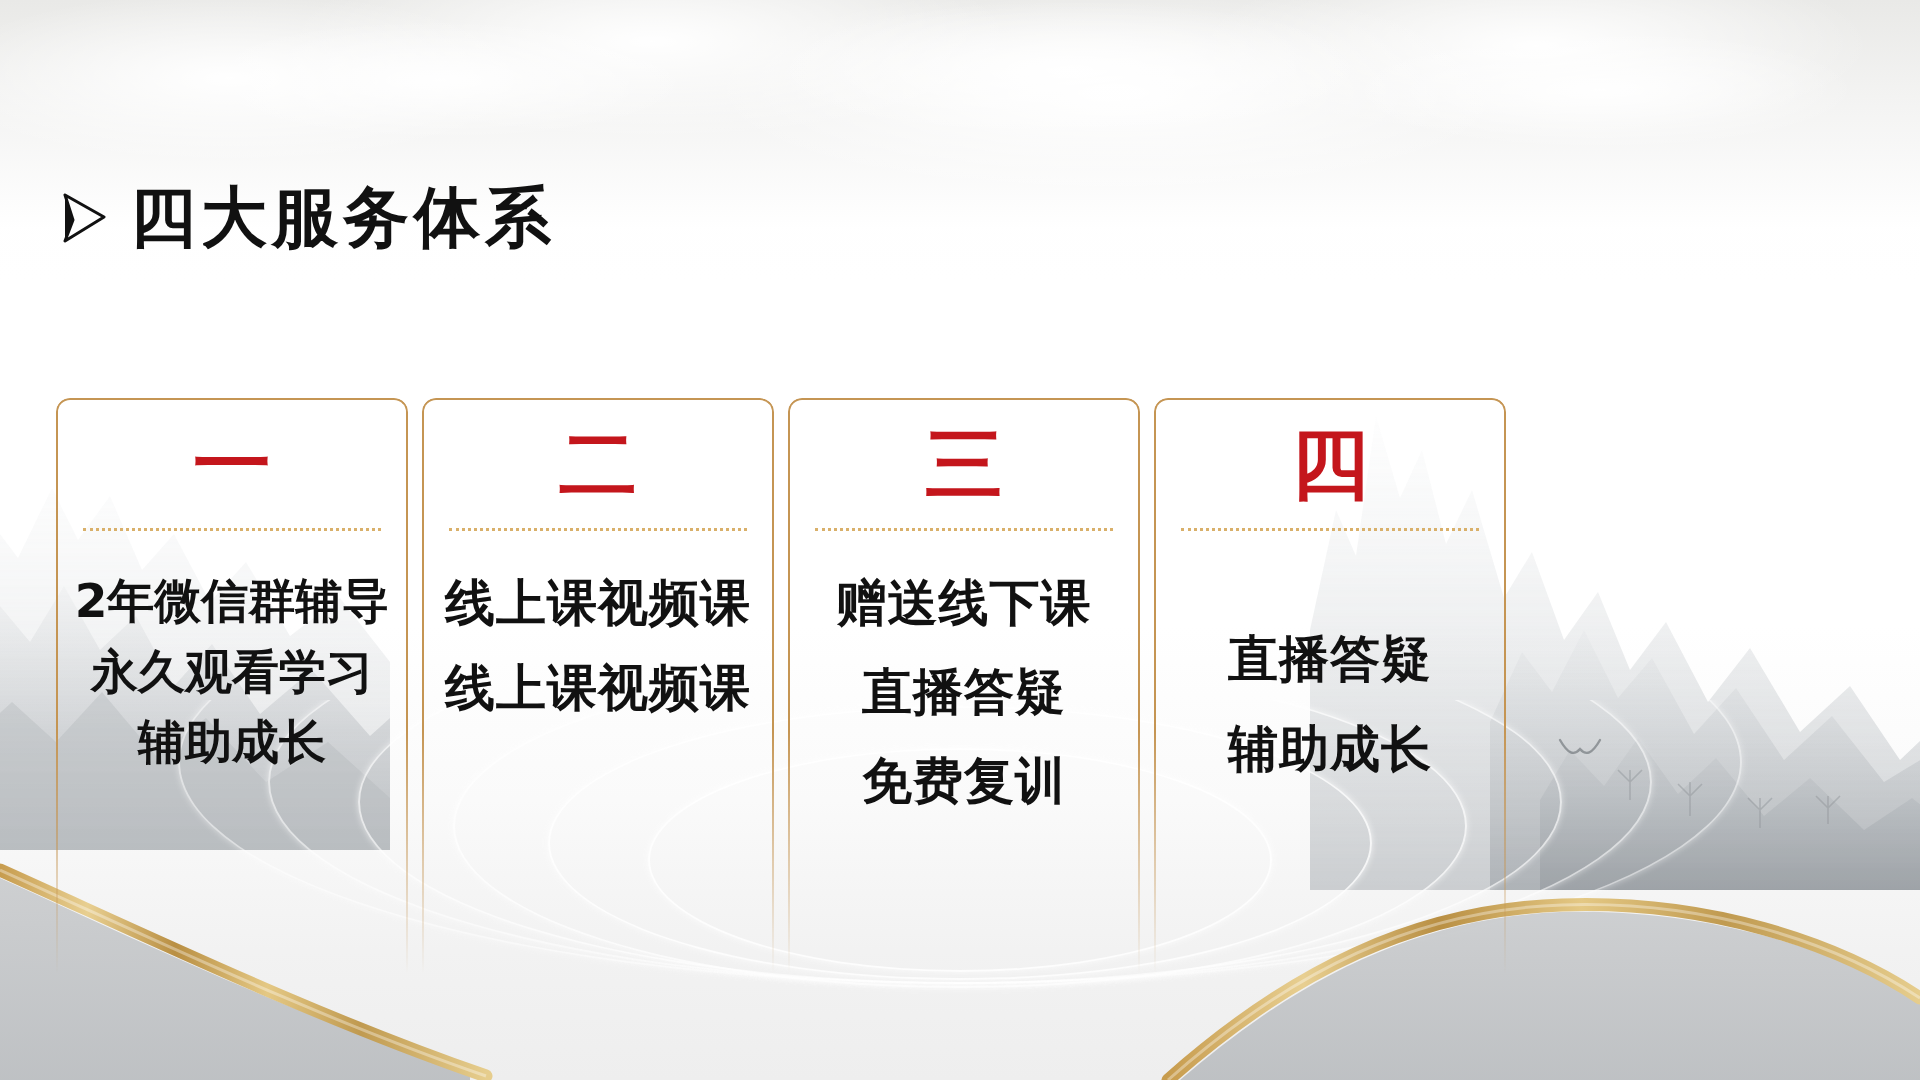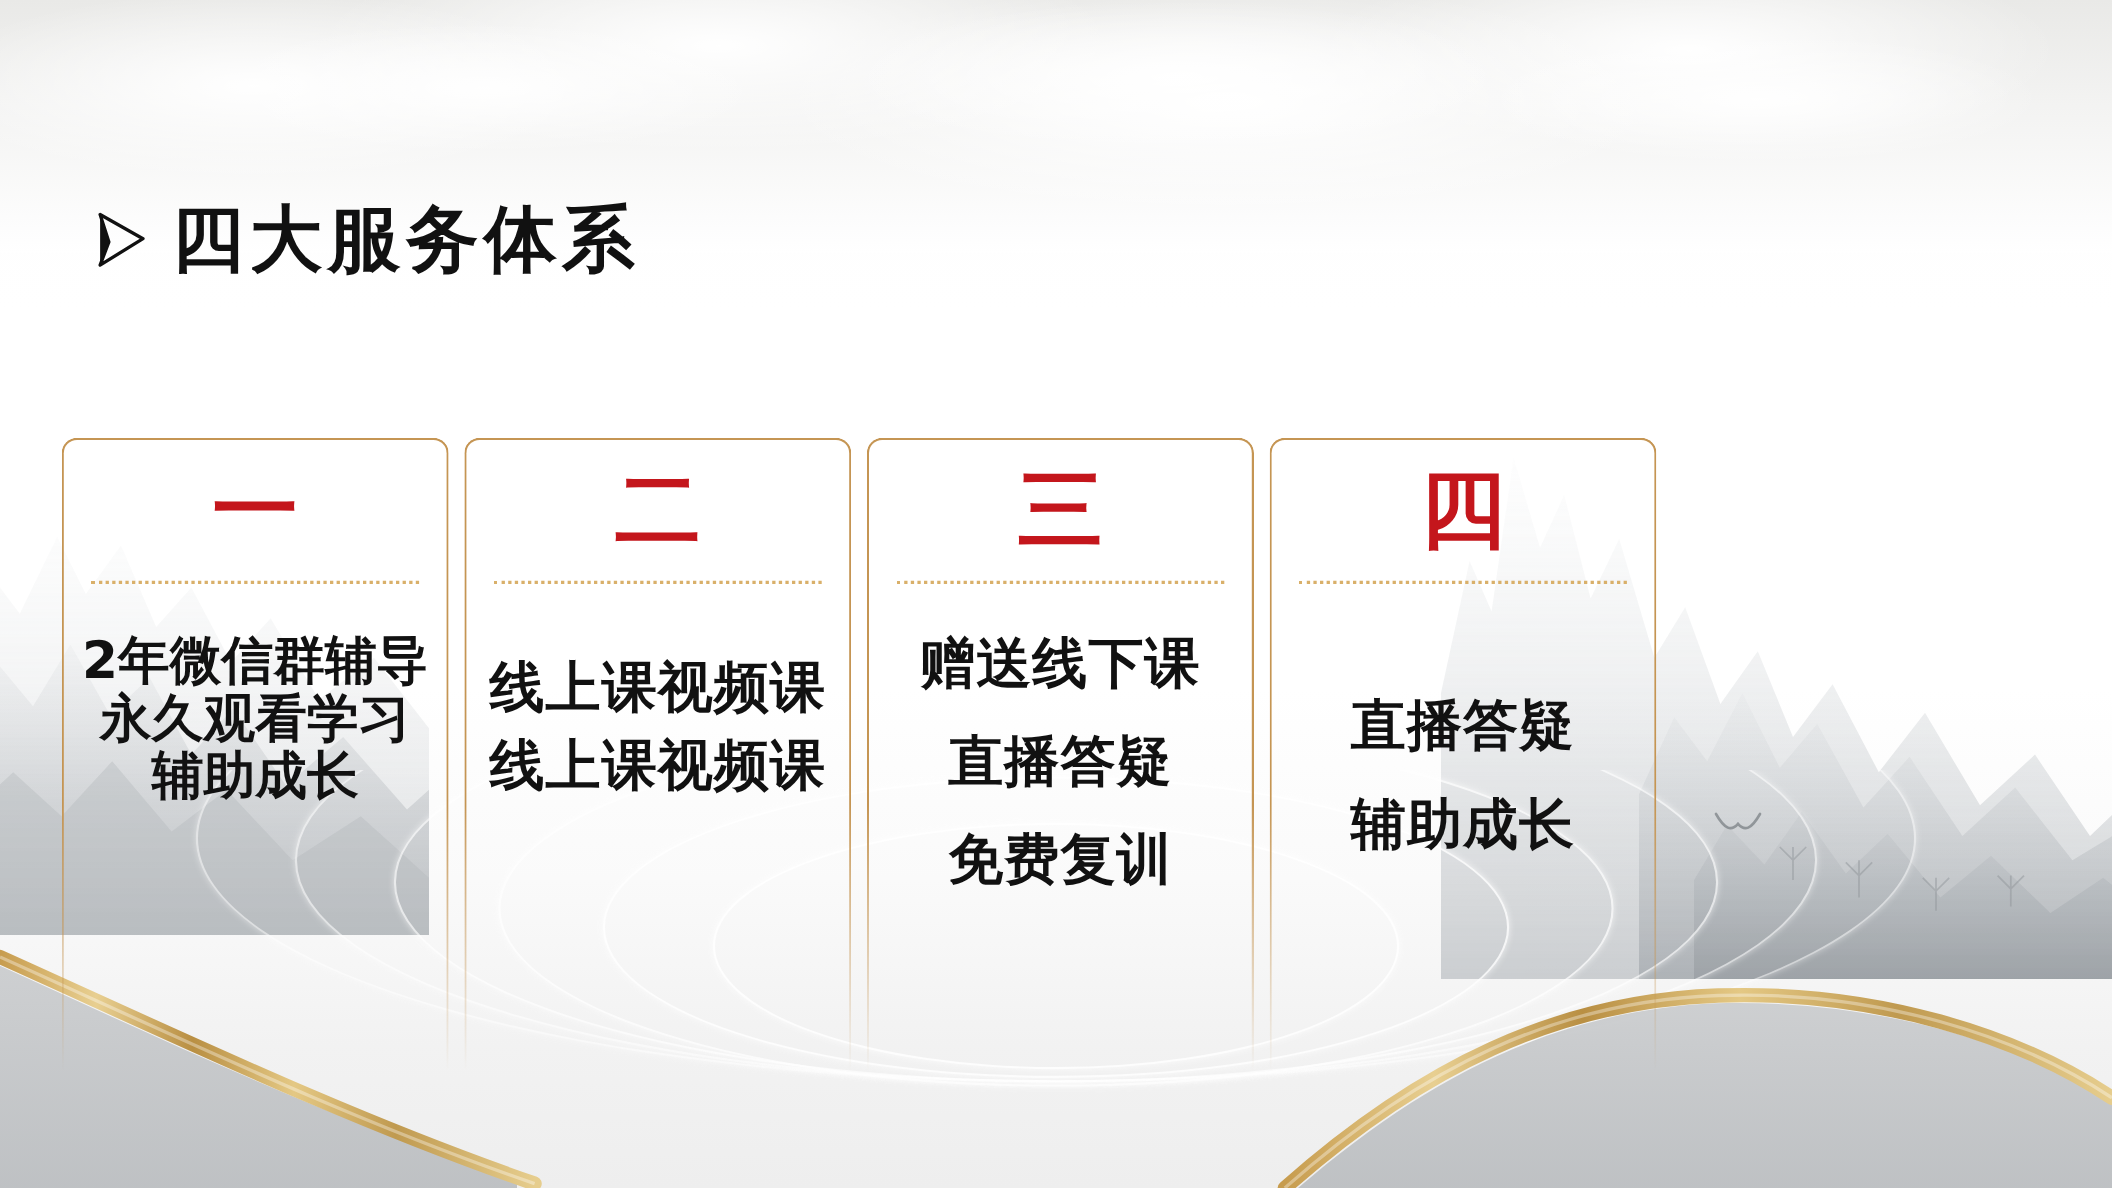--- a/index.html
+++ b/index.html
@@ -54,21 +54,21 @@
   }
 
   
   .gold-wave{
     position:absolute;left:0;bottom:0;width:1920px;height:230px;
     pointer-events:none;
   }
 
   
   .title-row{
-    position:absolute;left:86px;top:185px;
+    position:absolute;left:60px;top:185px;
     display:flex;align-items:center;gap:24px;
   }
   .title-marker{
     width:46px;height:56px;flex:0 0 auto;
   }
   .title-text{
     font-size:66px;font-weight:bold;color:#111111;
     letter-spacing:5px;line-height:1;white-space:nowrap;
     font-family:"DejaVu Sans","Liberation Sans",sans-serif;
   }
@@ -100,29 +100,30 @@
     font-size:78px;font-weight:bold;color:#c4161c;line-height:1;
     font-family:"DejaVu Sans","Liberation Sans",sans-serif;
   }
   .card-divider{
     width:298px;height:0;margin-top:16px;
     border-top:3px dotted #d9b06a;
   }
   .card-lines{
     margin-top:44px;width:100%;
     display:flex;flex-direction:column;align-items:center;
+    gap:18px;
   }
   .card-line{
     font-size:50px;font-weight:bold;color:#111111;
     line-height:1.12;letter-spacing:1px;white-space:nowrap;
     font-family:"DejaVu Sans","Liberation Sans",sans-serif;
   }
   
   .card[data-card="1"] .card-line{font-size:47px;letter-spacing:0;}
-  .card[data-card="2"] .card-lines{margin-top:66px;gap:15px;}
+  .card[data-card="2"] .card-lines{margin-top:44px;gap:29px;}
   .card[data-card="4"] .card-lines{margin-top:100px;gap:34px;}
   .card[data-card="3"] .card-lines{gap:33px;}
 </style>
 </head>
 <body>
 
 <div class="slide">
 
   <div class="cloud-band"></div>
   <div class="cloud-wisp" style="left:180px;top:20px;width:520px;height:120px;"></div>

